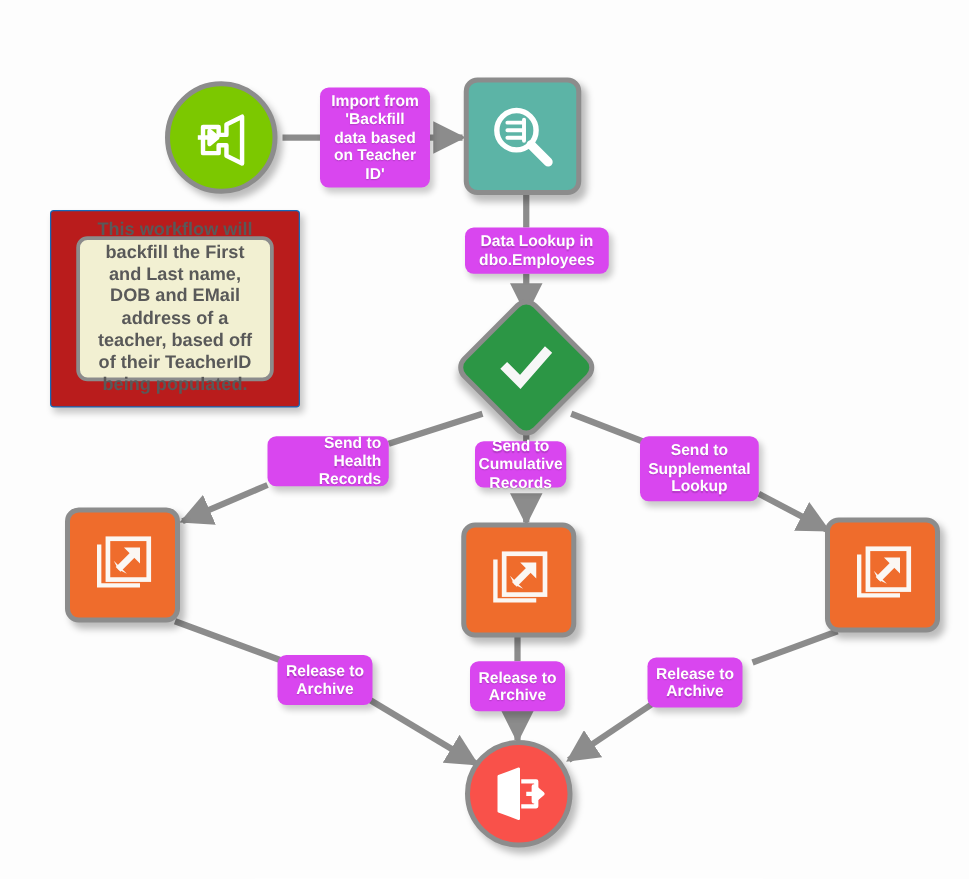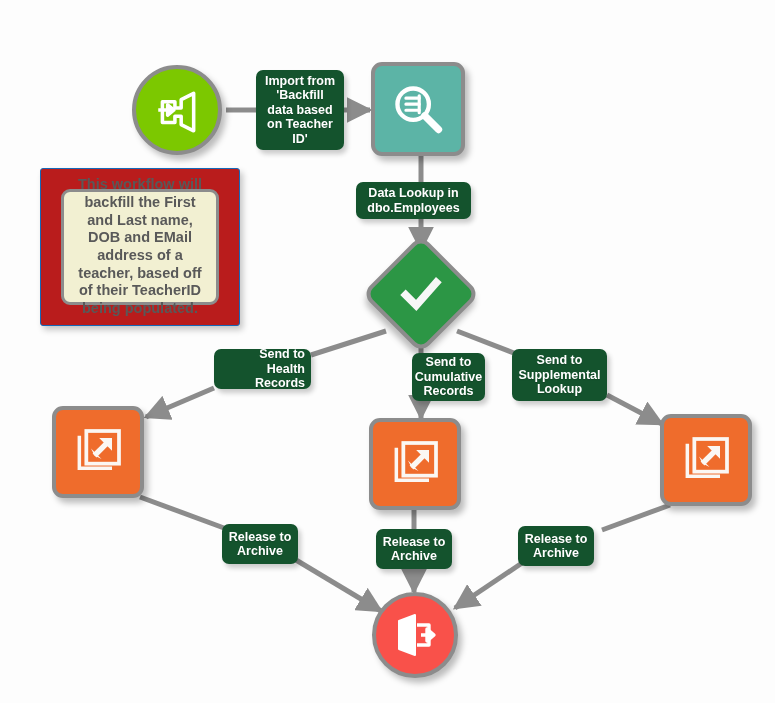--- a/index.html
+++ b/index.html
@@ -74,21 +74,21 @@
     display: flex;
     align-items: center;
     justify-content: center;
     pointer-events: none;
   }
 
   
   .edge-label {
     position: absolute;
     box-sizing: border-box;
-    background: #14532d;
+    background: #d946ef;
     color: #ffffff;
     border-radius: 7px;
     font-size: 12.5px;
     font-weight: bold;
     line-height: 1.16;
     text-align: center;
     display: flex;
     align-items: center;
     justify-content: center;
     padding: 3px 6px;
@@ -186,34 +186,34 @@
 
   <div class="node node-square node-teal" style="left:371px; top:62px; width:94px; height:94px;">
     <svg width="58" height="58" viewBox="0 0 48 48">
       <circle cx="20" cy="20" r="13" fill="none" stroke="#ffffff" stroke-width="3.6"></circle>
       <path d="M29.6 29.6 L41 41" stroke="#ffffff" stroke-width="6" stroke-linecap="round"></path>
       <path d="M14 15 h11 M14 20 h11 M14 25 h11" stroke="#ffffff" stroke-width="2.6" stroke-linecap="round"></path>
       <path d="M25 13 v14" stroke="#ffffff" stroke-width="2.6" stroke-linecap="round"></path>
     </svg>
   </div>
 
-  <div class="edge-label" style="left:356px; top:182px; width:115px; height:37px;">Data Lookup in dbo.Employees</div>
+  <div class="edge-label" style="left:372px; top:182px; width:115px; height:37px;">Data Lookup in dbo.Employees</div>
 
   <div class="node node-diamond" style="left:365px; top:254px; width:112px; height:80px;">
     <div class="diamond-shape"></div>
     <div class="diamond-icon">
       <svg width="46" height="46" viewBox="0 0 48 48">
         <path d="M8 25 L19 36 L40 12" fill="none" stroke="#f7f7f7" stroke-width="8" stroke-linecap="square" stroke-linejoin="miter"></path>
       </svg>
     </div>
   </div>
 
   <div class="edge-label" style="left:214px; top:349px; width:97px; height:40px;text-align:right;">Send to Health Records</div>
 
-  <div class="edge-label" style="left:380px; top:353px; width:73px; height:48px;margin-left:32px;">Send to Cumulative Records</div>
+  <div class="edge-label" style="left:380px; top:353px; width:73px; height:37px;">Send to Cumulative Records</div>
 
   <div class="edge-label" style="left:512px; top:349px; width:95px; height:52px;">Send to Supplemental Lookup</div>
 
   <div class="node node-square node-orange" style="left:52px; top:406px; width:92px; height:92px;">
     <svg width="56" height="56" viewBox="0 0 48 48">
       <path d="M8 10 v28 h28" fill="none" stroke="#fbf7f3" stroke-width="3"></path>
       <rect x="14" y="6" width="28" height="28" fill="none" stroke="#fbf7f3" stroke-width="3.2"></rect>
       <path d="M21 27 L34 14" stroke="#fbf7f3" stroke-width="4.6" stroke-linecap="butt"></path>
       <path d="M25 12 h11 v11 z" fill="#fbf7f3"></path>
       <path d="M21 27 l-3 -6 l9 9 z" fill="#fbf7f3"></path>

